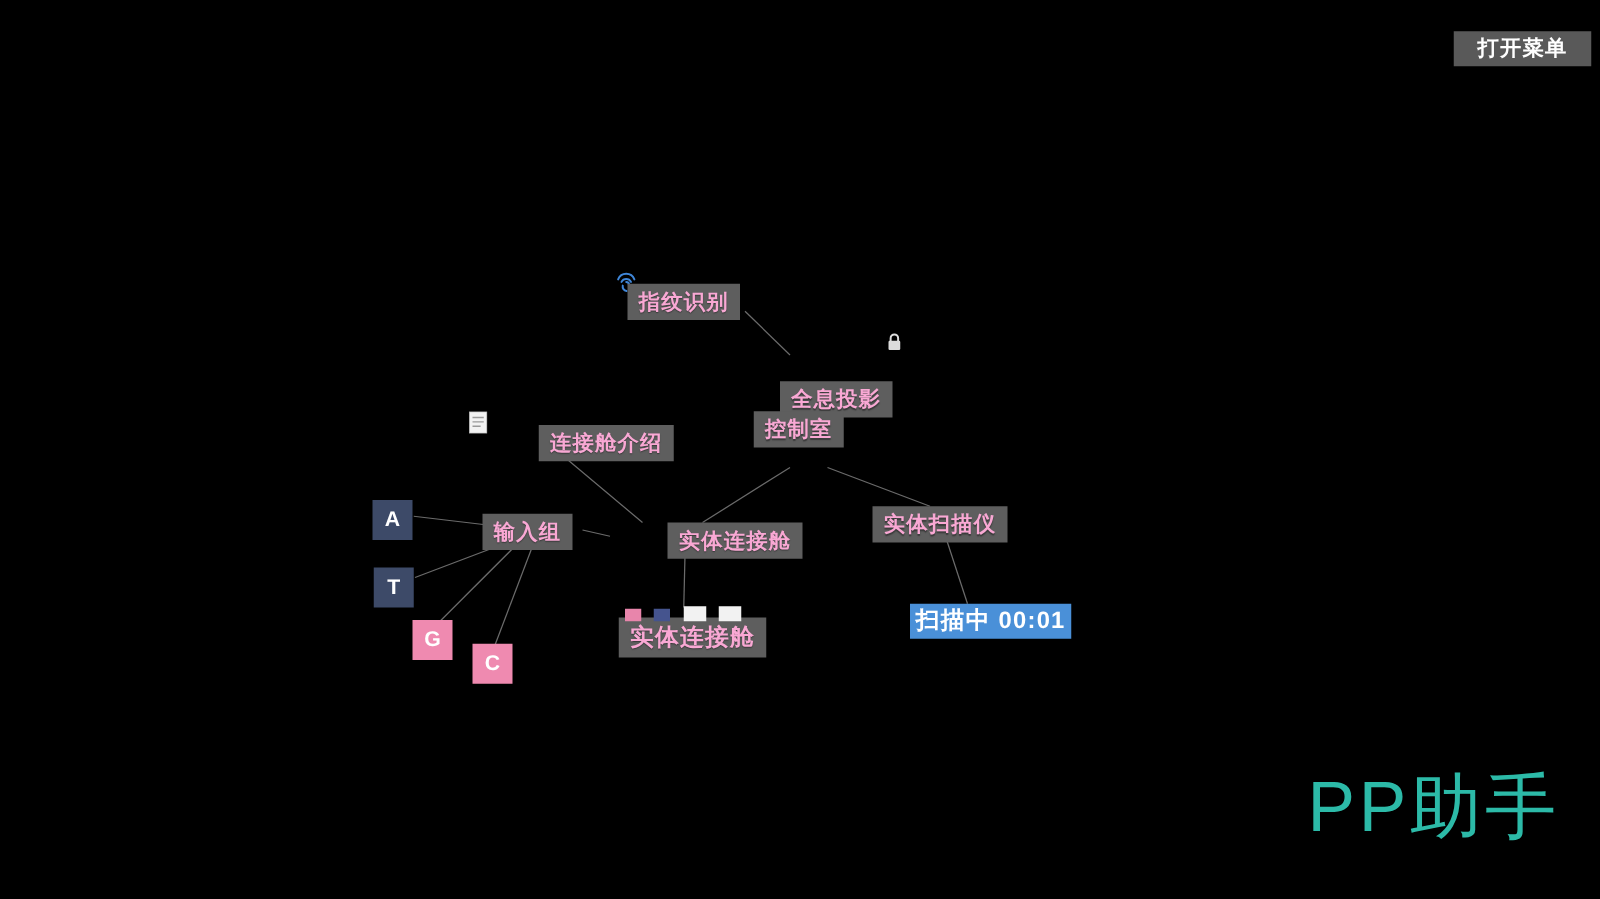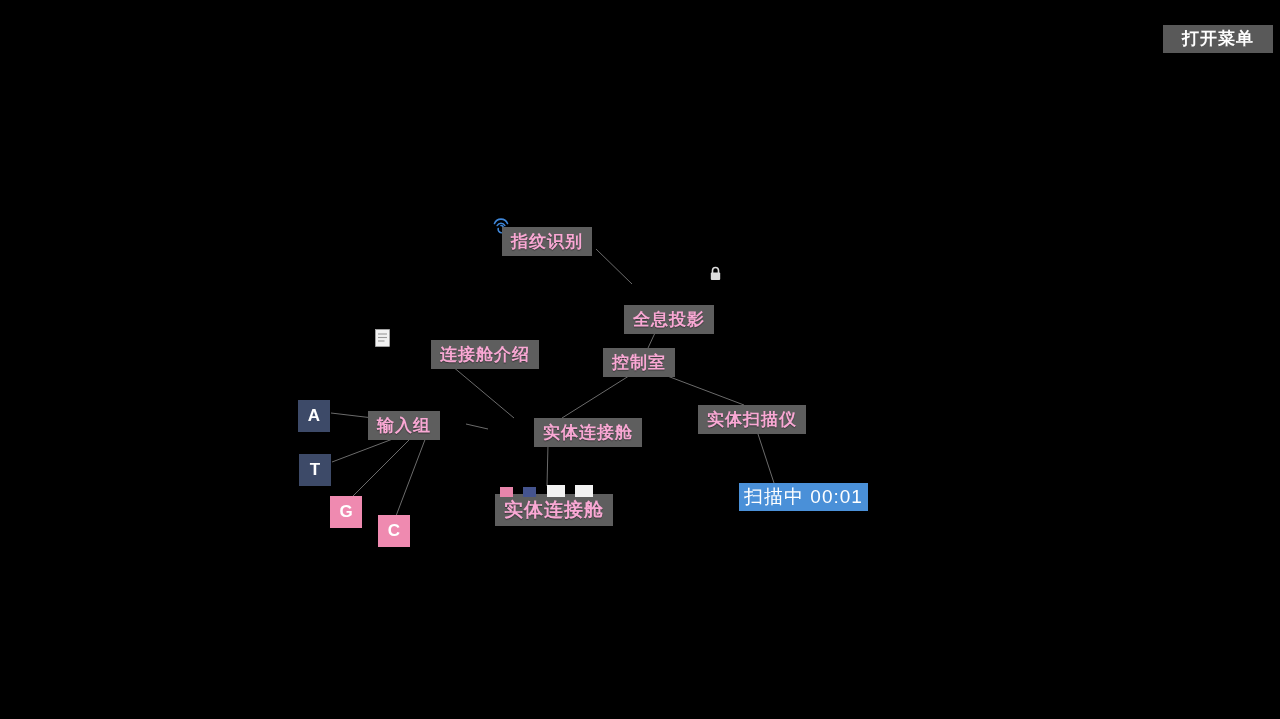--- a/index.html
+++ b/index.html
@@ -56,26 +56,25 @@
   }
   .badge {
     position: absolute;
     left: 728px;
     top: 483px;
     width: 129px;
     height: 28px;
     background: #4a90d8;
     color: #fff;
     font-size: 19px;
-    font-weight: normal;
+    font-weight: bold;
     letter-spacing: 1px;
     line-height: 28px;
     text-align: center;
     white-space: nowrap;
-    margin-left: 11px;
   }
   .tile {
     position: absolute;
     width: 32px;
     height: 32px;
     color: #fff;
     font-size: 17px;
     font-weight: bold;
     line-height: 32px;
     text-align: center;
@@ -149,36 +148,37 @@
       <line x1="3" y1="12" x2="9.5" y2="12" stroke="#9a9a9a" stroke-width="1.1"></line>
     </svg>
   </span>
 
   <div class="node" style="left:502px; top:227px;">指纹识别</div>
 
   <div class="node" style="left:624px; top:281px;margin-top:24px;">全息投影</div>
 
   <div class="node" style="left:384px; top:340px;margin-left:47px;">连接舱介绍</div>
 
-  <div class="node" style="left:603px; top:348px;">控制室</div>
+  <div class="node" style="left:603px; top:329px;">控制室</div>
 
-  <div class="node" style="left:368px; top:411px;">输入组</div>
+  <div class="node" style="left:386px; top:411px;">输入组</div>
 
   <div class="node" style="left:488px; top:418px;margin-left:46px;">实体连接舱</div>
 
   <div class="node" style="left:698px; top:405px;">实体扫描仪</div>
 
   <div class="node big" style="left:495px; top:494px;">实体连接舱</div>
 
   <span class="sq" style="left: 500px; top: 487px; width: 13px; height: 10px; background-color: rgb(232, 133, 171);"></span>
   <span class="sq" style="left: 523px; top: 487px; width: 13px; height: 10px; background-color: rgb(69, 84, 142);"></span>
   <span class="sq" style="left: 547px; top: 485px; width: 18px; height: 12px; background-color: rgb(242, 242, 242);"></span>
   <span class="sq" style="left: 575px; top: 485px; width: 18px; height: 12px; background-color: rgb(242, 242, 242);"></span>
 
   <div class="tile" style="left: 298px; top: 400px; background-color: rgb(61, 74, 104);">A</div>
   <div class="tile" style="left: 299px; top: 454px; background-color: rgb(61, 74, 104);">T</div>
   <div class="tile" style="left: 330px; top: 496px; background-color: rgb(239, 138, 176);">G</div>
   <div class="tile" style="left: 378px; top: 515px; background-color: rgb(239, 138, 176);">C</div>
 
   <div class="badge" style="background-color: rgb(74, 144, 216);">扫描中 00:01</div>
 
+  <div class="watermark">PP助手</div>
 
 </div>
 
 </body></html>

